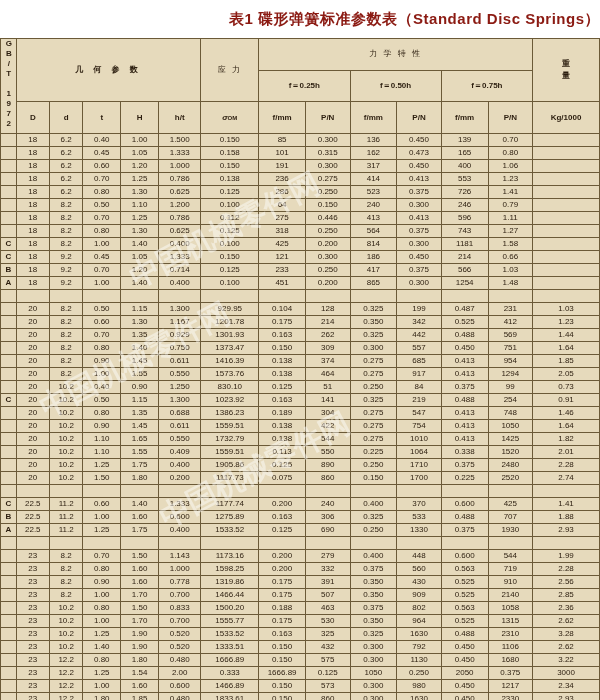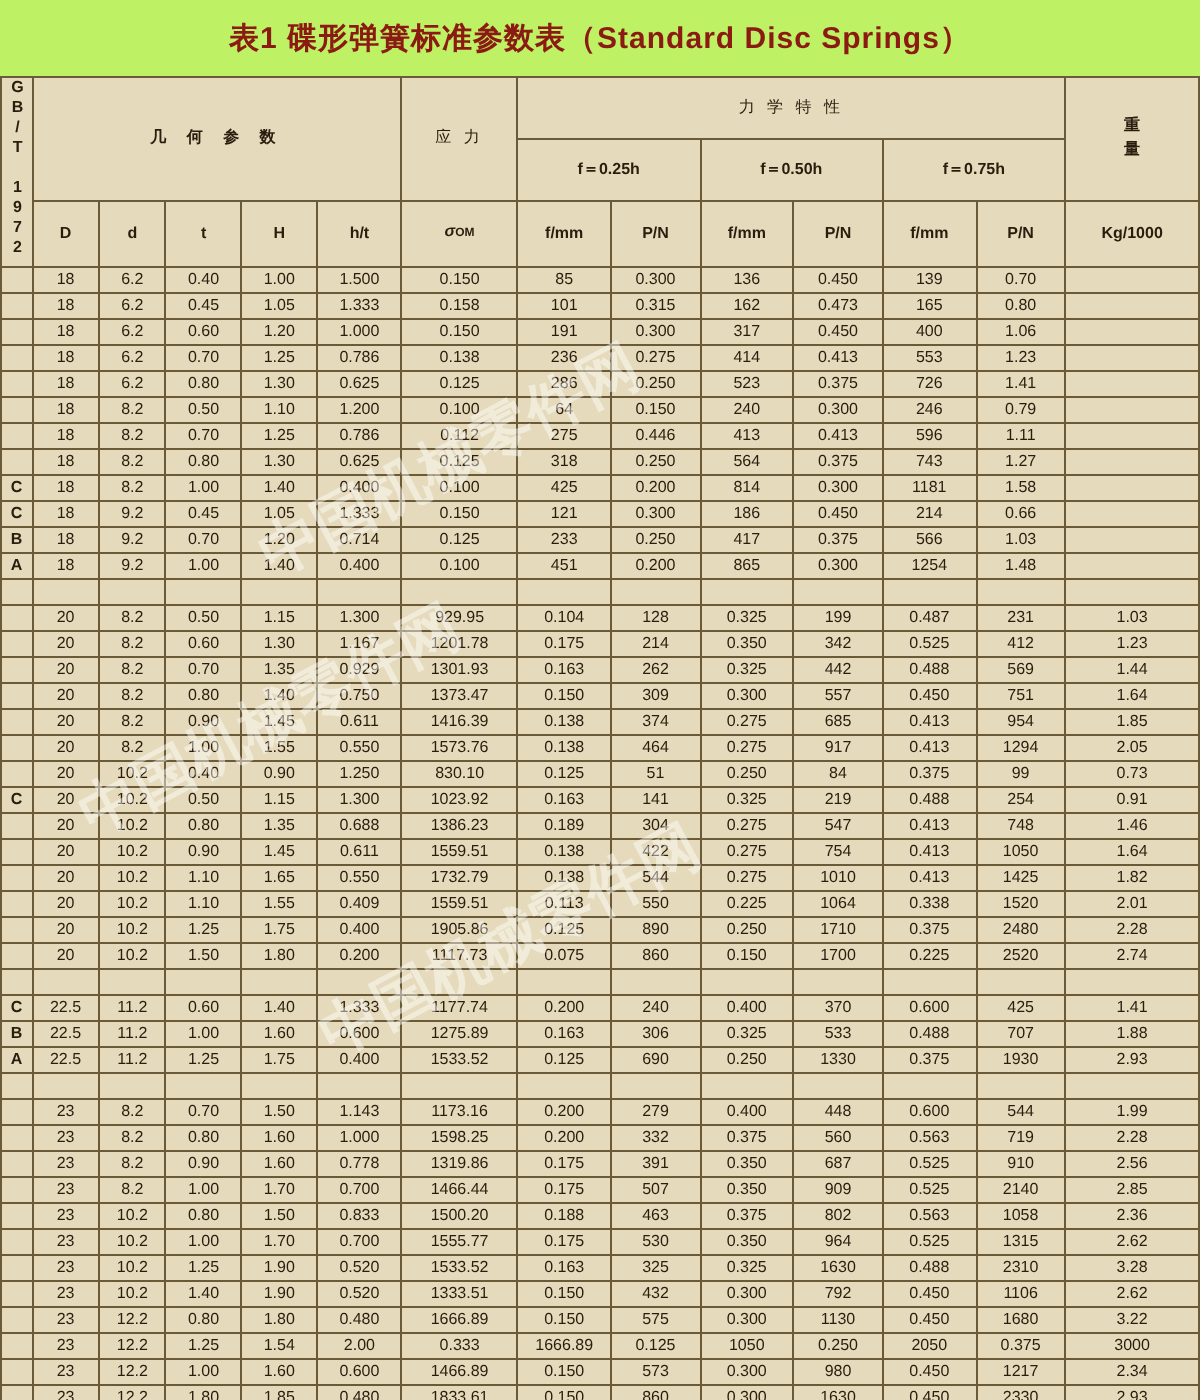--- a/index.html
+++ b/index.html
@@ -17,22 +17,22 @@
     position: relative;
     width: 600px;
     height: 700px;
     background: #e6dabc;
     box-sizing: border-box;
   }
   .title-bar {
     height: 38px;
     display: flex;
     align-items: center;
-    justify-content: center;
-    background: #bef264;
+    justify-content: flex-end;
+    background: #ffffff;
   }
   .title-text {
     font-size: 15px;
     font-weight: bold;
     color: #8b1a12;
     letter-spacing: 0.5px;
     white-space: nowrap;
   }
   table.main {
     border-collapse: collapse;
@@ -729,21 +729,21 @@
           <td class="rowlbl"></td>
           <td>23</td>
           <td>8.2</td>
           <td>0.90</td>
           <td>1.60</td>
           <td>0.778</td>
           <td>1319.86</td>
           <td>0.175</td>
           <td>391</td>
           <td>0.350</td>
-          <td>687</td>
+          <td>430</td>
           <td>0.525</td>
           <td>910</td>
           <td>2.56</td>
         </tr>
         <tr>
           <td class="rowlbl"></td>
           <td>23</td>
           <td>8.2</td>
           <td>1.00</td>
           <td>1.70</td>

